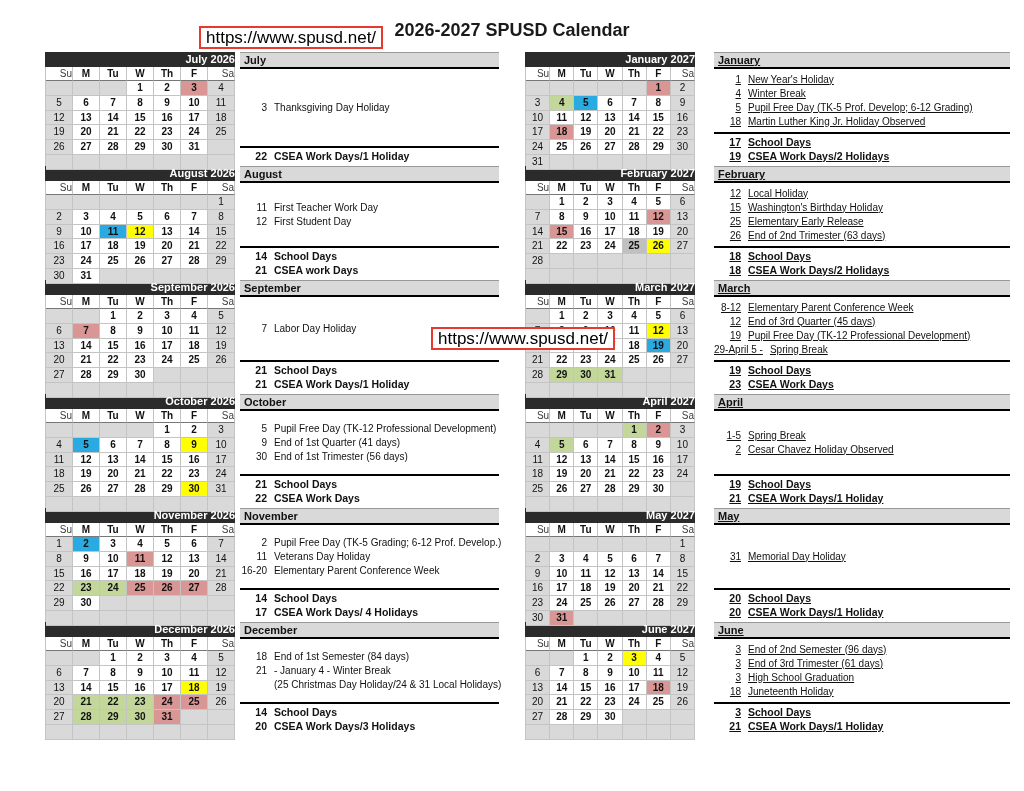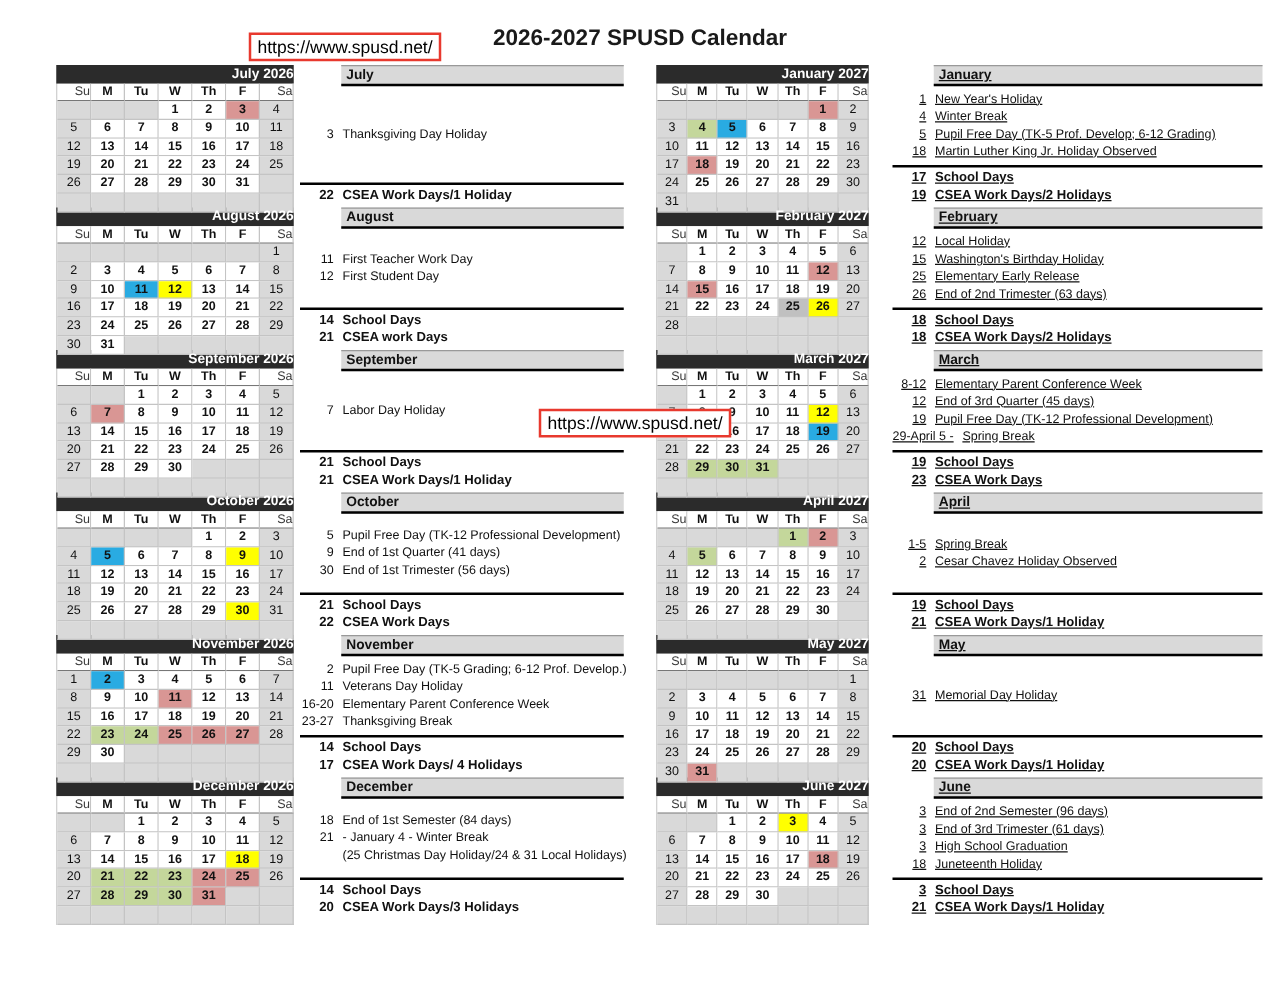--- a/index.html
+++ b/index.html
@@ -1,21 +1,21 @@
 <!DOCTYPE html>
 <html><head>
 <meta charset="utf-8">
 <style>
   html,body{margin:0;padding:0;background:#fff;}
   .page{position:relative;width:1024px;height:791px;background:#fff;overflow:hidden;
         font-family:"Liberation Sans",sans-serif;color:#111;}
   .title{position:absolute;left:50%;top:20px;transform:translateX(-50%);
          font-size:18px;font-weight:bold;white-space:nowrap;color:#1a1a1a;}
   .url-box{position:absolute;border:2px solid #e8392e;background:#fff;color:#000;
-           font-size:14px;line-height:19px;height:19px;padding:0 5px;white-space:nowrap;z-index:6;}
+           font-size:17px;line-height:19px;height:19px;padding:0 5px;white-space:nowrap;z-index:6;}
   .url-top{left:199px;top:26px;}
   .url-mid{left:431px;top:327px;}
   .col{position:absolute;top:52px;}
   #cal-col-left{left:45px;width:190px;}
   #ev-col-left{left:240px;width:259px;}
   #cal-col-right{left:525px;width:170px;}
   #ev-col-right{left:714px;width:296px;text-decoration:underline;}
   
   .cal{height:111px;margin-bottom:3px;}
   .cal-header{background:#2b2b2b;color:#fff;font-weight:bold;font-size:11px;
@@ -26,21 +26,21 @@
        border-bottom:1px solid #777;border-right:1px solid #c4c4c4;}
   .dow.wd{font-weight:bold;}
   .dow.we{color:#3a3a3a;text-align:right;}
   .cell{height:13.8px;line-height:13.8px;font-size:10px;text-align:center;
         border-right:1px solid #c4c4c4;border-bottom:1px solid #c4c4c4;background:#fff;}
   .cell.we,.cell.empty{background:#d9d9d9;}
   .cell.wd{font-weight:bold;}
   
   .ev{height:111px;margin-bottom:3px;display:flex;flex-direction:column;}
   .ev-header{background:#d9d9d9;font-size:11px;font-weight:bold;height:13px;line-height:13px;
-             padding:1px 4px 0;border-top:1px solid #999;border-bottom:2.5px solid #000;margin-left:33px;}
+             padding:1px 4px 0;border-top:1px solid #999;border-bottom:2.5px solid #000;}
   .ev-body{flex:1;display:flex;flex-direction:column;justify-content:center;min-height:0;}
   .ev-row{display:flex;font-size:10px;line-height:14px;white-space:nowrap;}
   .ev-day{min-width:27px;text-align:right;flex:none;}
   .ev-text{margin-left:7px;}
   .ev-summary{border-top:2px solid #000;padding-top:1px;}
   .ev-summary .ev-row{font-weight:bold;font-size:10.5px;}
 </style>
 </head>
 <body>
 
@@ -467,24 +467,20 @@
             <span class="ev-text">Pupil Free Day (TK-5 Grading; 6-12 Prof. Develop.)</span>
           </div>
           <div class="ev-row">
             <span class="ev-day">11</span>
             <span class="ev-text">Veterans Day Holiday</span>
           </div>
           <div class="ev-row">
             <span class="ev-day">16-20</span>
             <span class="ev-text">Elementary Parent Conference Week</span>
           </div>
-          <div class="ev-row">
-            <span class="ev-day">23-27</span>
-            <span class="ev-text">Thanksgiving Break</span>
-          </div>
         </div>
         <div class="ev-summary">
           <div class="ev-row">
             <span class="ev-day">14</span>
             <span class="ev-text">School Days</span>
           </div>
           <div class="ev-row">
             <span class="ev-day">17</span>
             <span class="ev-text">CSEA Work Days/ 4 Holidays</span>
           </div>

